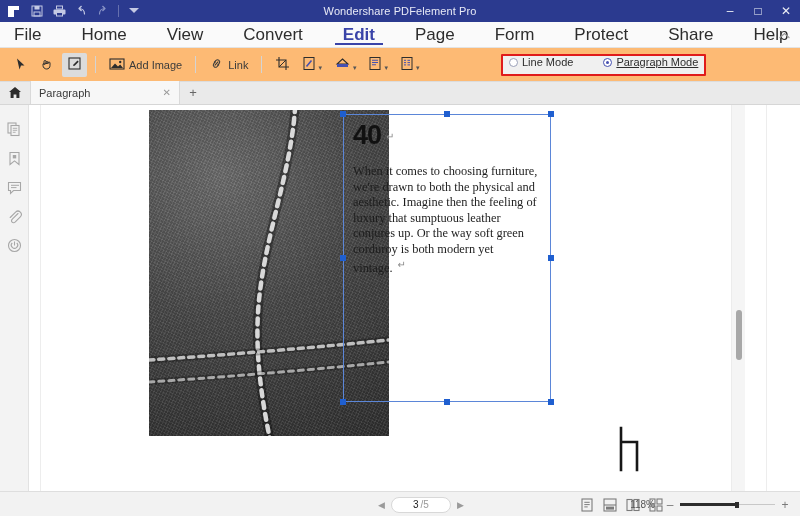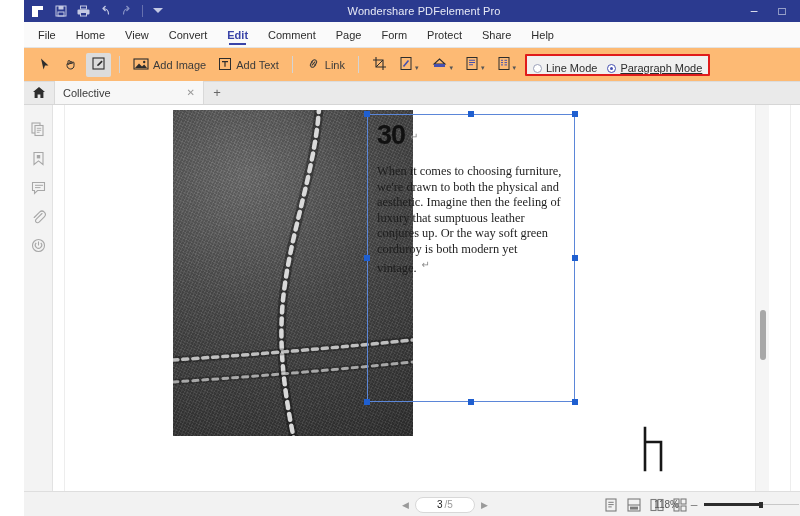--- a/index.html
+++ b/index.html
@@ -6,21 +6,20 @@
   html, body {
     width: 800px; height: 516px;
     overflow: hidden;
     font-family: "Liberation Sans", sans-serif;
     background: #ffffff;
   }
   #app {
     position: relative;
     width: 745px; height: 516px;
     background: #f1f1f1;
-    margin-left: 24px;
   }
 
   
   .titlebar {
     position: absolute; top: 0; left: 0;
     width: 800px; height: 22px;
     background: #2b3a8f;
     display: flex; align-items: center;
     color: #ffffff;
   }
@@ -61,23 +60,23 @@
 
   
   .menubar {
     position: absolute; top: 22px; left: 0;
     width: 800px; height: 26px;
     background: #fafafa;
     border-bottom: 1px solid #e3e3e3;
     display: flex; align-items: center;
   }
   .menu-item {
-    font-size: 11px;
+    font-size: 17px;
     color: #2d2d2d;
-    padding: 0 10px;
+    padding: 0 20px;
     height: 26px; line-height: 26px;
     position: relative;
     white-space: nowrap;
   }
   .menu-item.first { padding-left: 14px; }
   .menu-item.active { color: #3a44a8; font-weight: bold; }
   .menu-item.active::after {
     content: ""; position: absolute;
     left: 12px; right: 12px; bottom: 3px;
     height: 1.5px; background: #3a44a8;
@@ -118,23 +117,24 @@
     background: #d4d4d4; margin: 0 7px;
   }
   .tool-left-pad { width: 8px; }
 
   
   .modegroup {
     position: absolute; left: 501px; top: 54px;
     height: 22px;
     border: 2px solid #e01b1b;
     background: #f0f0f0;
-    display: flex; align-items: flex-end;
+    display: flex; align-items: flex-start;
     padding: 0 6px;
     border-radius: 1px;
+    gap: 20px;
   }
   .radio {
     display: flex; align-items: center;
     font-size: 11px; color: #2d2d2d;
     white-space: nowrap;
   }
   .radio + .radio { margin-left: 10px; text-decoration: underline; }
   .radio .dot {
     width: 9px; height: 9px; border-radius: 50%;
     border: 1px solid #9aa0b8; background: #ffffff;
@@ -406,21 +406,20 @@
       <div class="winbtn">✕</div>
     </div>
   </div>
 
   <div class="menubar">
     <div class="menu-item first">File</div>
     <div class="menu-item">Home</div>
     <div class="menu-item">View</div>
     <div class="menu-item">Convert</div>
     <div class="menu-item active">Edit</div>
-    <div class="menu-item">Comment</div>
     <div class="menu-item">Page</div>
     <div class="menu-item">Form</div>
     <div class="menu-item">Protect</div>
     <div class="menu-item">Share</div>
     <div class="menu-item">Help</div>
     <div class="menu-collapse">
       <svg width="11" height="7" viewBox="0 0 11 7">
         <path d="M1 5.5L5.5 1.5 10 5.5" fill="none" stroke="#9b9b9b" stroke-width="1.3" stroke-linecap="round"></path>
       </svg>
     </div>
@@ -458,29 +457,20 @@
       <span>
         <svg width="16" height="14" viewBox="0 0 16 14">
           <rect x="1" y="2" width="14" height="10" fill="none" stroke="#2d2d2d" stroke-width="1.1"></rect>
           <path d="M2 11l4-4.5 3 3 2.2-2 2.8 3.5z" fill="#2d2d2d"></path>
           <circle cx="11.2" cy="5" r="1.2" fill="#2d2d2d"></circle>
         </svg>
       </span>
       <span class="lbl">Add Image</span>
     </div>
 
-    <div class="tool">
-      <span>
-        <svg width="14" height="14" viewBox="0 0 14 14">
-          <rect x="1.5" y="1.5" width="11" height="11" fill="none" stroke="#2d2d2d" stroke-width="1"></rect>
-          <path d="M4 4.6h6M7 4.6v5.2" fill="none" stroke="#2d2d2d" stroke-width="1.2"></path>
-        </svg>
-      </span>
-      <span class="lbl">Add Text</span>
-    </div>
 
     <div class="tool-sep"></div>
 
     <div class="tool">
       <span>
         <svg width="15" height="15" viewBox="0 0 15 15">
           <path d="M6 9.2l3-3.4M5.3 6.2L7 4.4a2.2 2.2 0 013.2 3L8.6 9.2M9.7 8.8L8 10.6a2.2 2.2 0 01-3.2-3l1.6-1.8" fill="none" stroke="#3b3b3b" stroke-width="1.05" stroke-linecap="round"></path>
         </svg>
       </span>
       <span class="lbl">Link</span>
@@ -549,21 +539,21 @@
     </div>
   </div>
 
   <div class="tabbar">
     <div class="tab-home">
       <svg width="14" height="13" viewBox="0 0 14 13">
         <path d="M7 1L1 6h1.6v6h3V8.5h2.8V12h3V6H13z" fill="#2d2d2d"></path>
       </svg>
     </div>
     <div class="doctab">
-      <span>Collective</span>
+      <span>Paragraph</span>
       <span class="x">✕</span>
     </div>
     <div class="tab-add">+</div>
   </div>
 
   <div class="leftrail">
     <div class="rail-btn">
       <svg width="15" height="15" viewBox="0 0 15 15">
         <rect x="1" y="1" width="8" height="10" fill="none" stroke="#6a6a6a" stroke-width="1.1"></rect>
         <rect x="4" y="3.5" width="8" height="10" fill="#f3f3f3" stroke="#6a6a6a" stroke-width="1.1"></rect>
@@ -617,21 +607,21 @@
         <span class="handle h-tl"></span>
         <span class="handle h-tm"></span>
         <span class="handle h-tr"></span>
         <span class="handle h-ml"></span>
         <span class="handle h-mr"></span>
         <span class="handle h-bl"></span>
         <span class="handle h-bm"></span>
         <span class="handle h-br"></span>
 
         <div class="tb-inner">
-          <div class="doc-num"><span>30</span><span class="pilcrow">↵</span></div>
+          <div class="doc-num"><span>40</span><span class="pilcrow">↵</span></div>
           <div class="doc-para"><span>When it comes to choosing furniture, we're drawn to both the physical and aesthetic. Imagine then the feeling of luxury that sumptuous leather conjures up. Or the way soft green corduroy is both modern yet vintage.</span><span class="pilcrow">↵</span></div>
         </div>
       </div>
 
       <div class="chair">
         <svg width="42" height="46" viewBox="0 0 42 46">
           <path d="M10 2v42M10 16h16M26 16v28" fill="none" stroke="#171717" stroke-width="2.6" stroke-linecap="square"></path>
         </svg>
       </div>
 

